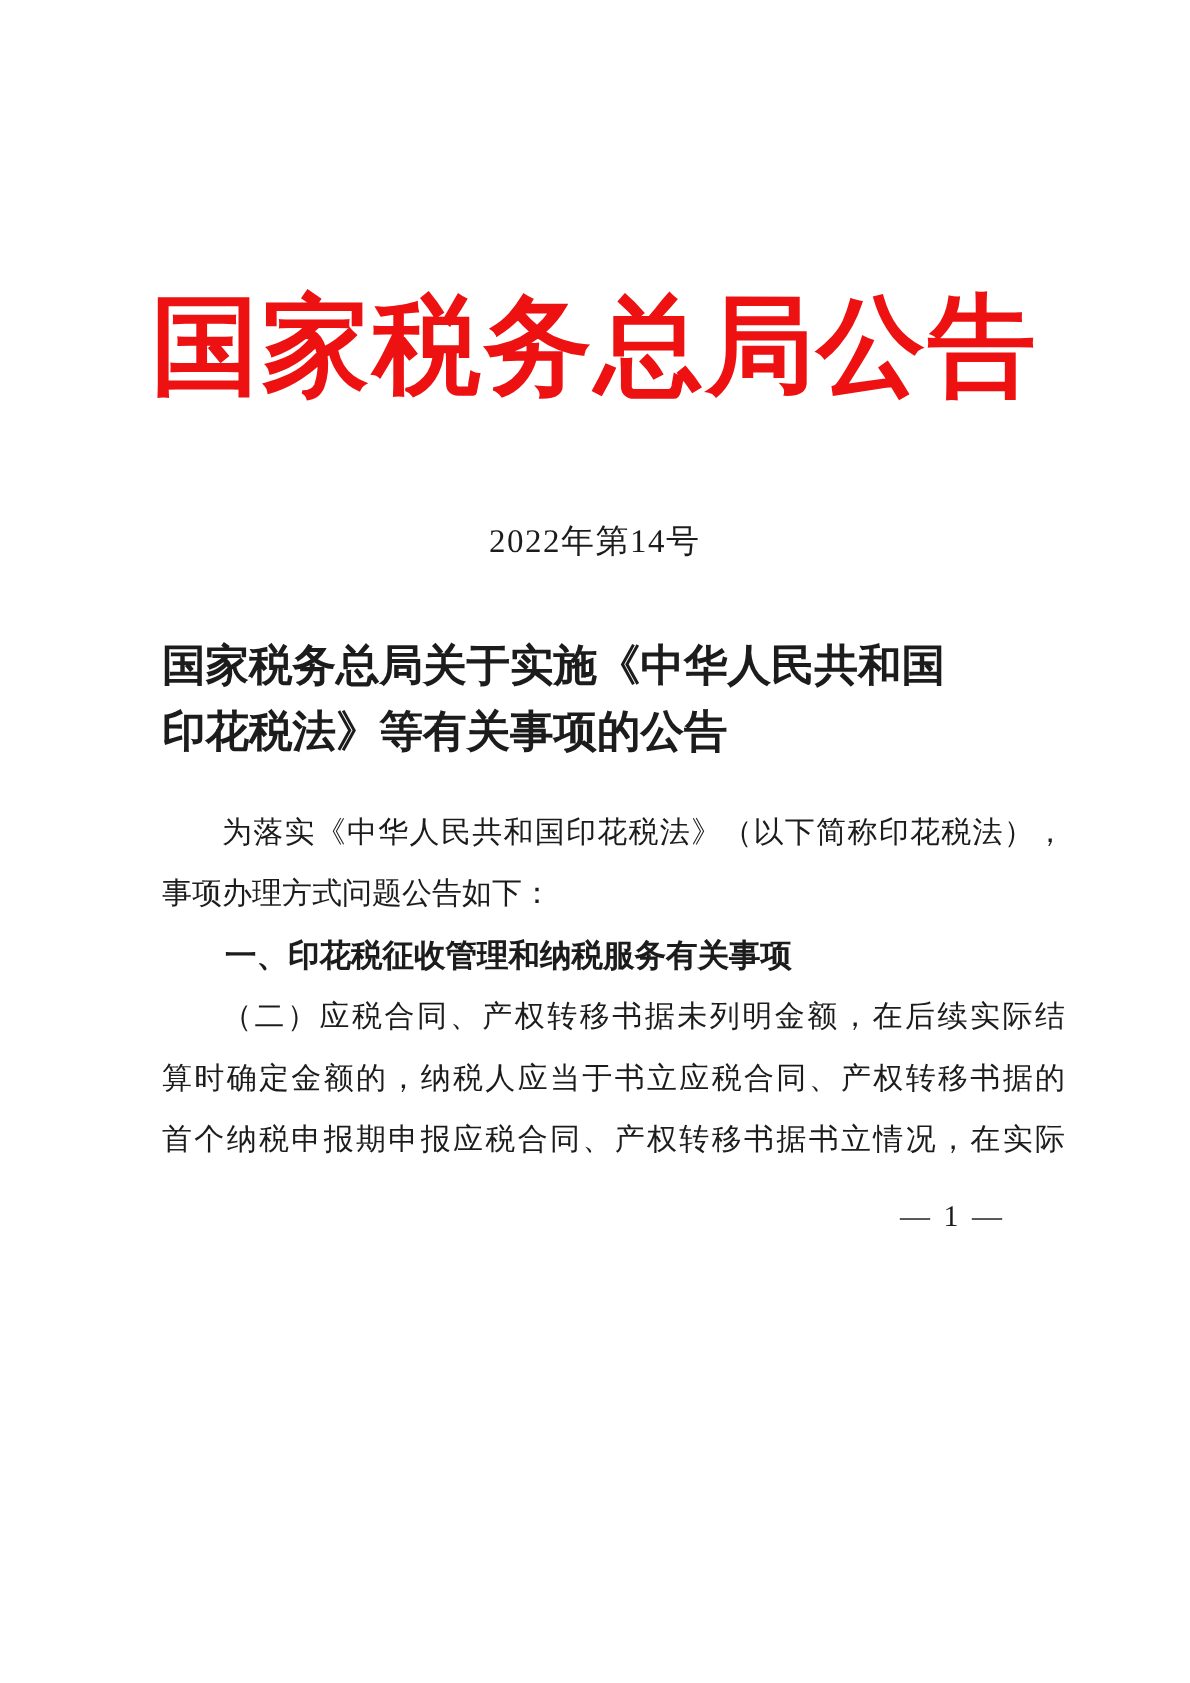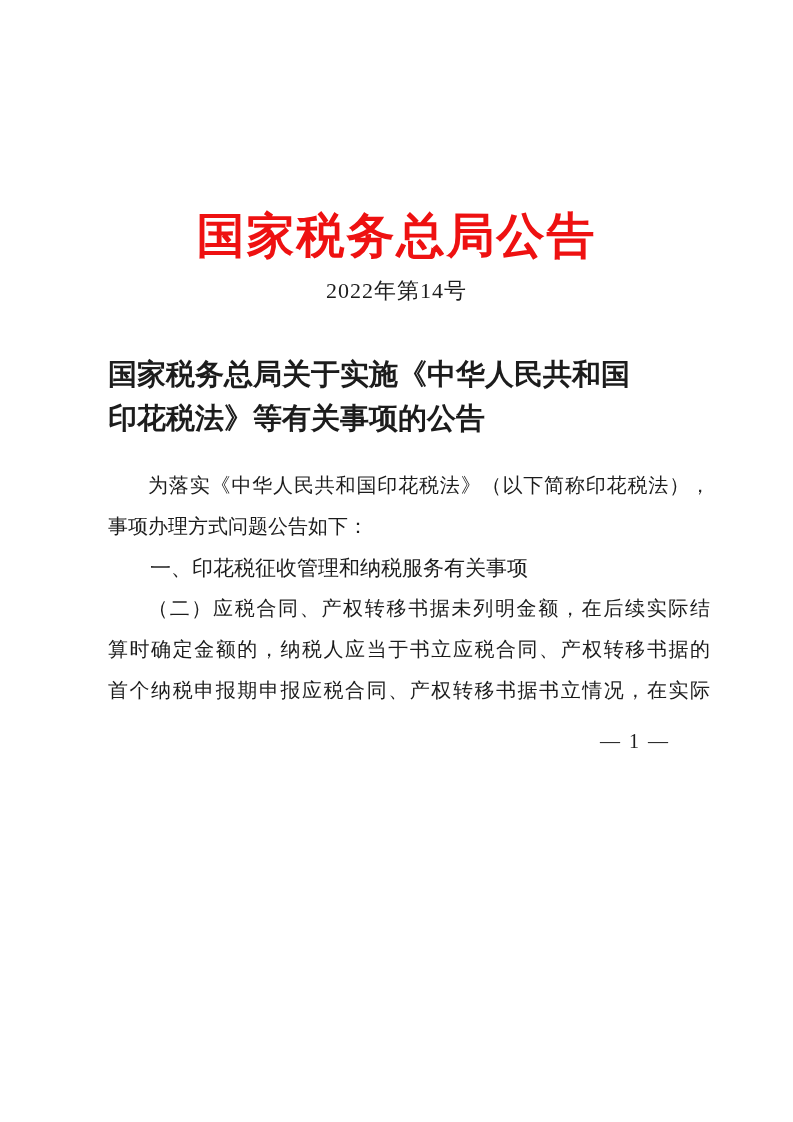--- a/index.html
+++ b/index.html
@@ -14,28 +14,29 @@
     margin: 0 auto;
     background: #ffffff;
     overflow: hidden;
     font-family: "Liberation Serif", "DejaVu Serif", serif;
     color: #1c1c1c;
   }
   .doc-title {
     margin: 196px 0 0 0;
     padding: 0;
     text-align: center;
-    font-family: Liberation Sans, sans-serif;
-    font-size: 48px;
+    font-family: Liberation Mono, monospace;
+    font-size: 72px;
     line-height: 80px;
     font-weight: 700;
     letter-spacing: 2px;
     white-space: nowrap;
   }
   .doc-number {
+    margin-top: 70px;
     text-align: center;
     font-size: 22px;
     line-height: 30px;
     letter-spacing: 1px;
   }
   .doc-heading {
     margin: 46px 0 0 108px;
     width: 602px;
     font-size: 29px;
     line-height: 44px;
@@ -54,21 +55,21 @@
     text-align: justify;
   }
   .line.stretch {
     text-align-last: justify;
   }
   .line.indent {
     text-indent: 2em;
   }
   .section-heading .line {
     font-family: "Liberation Sans", "DejaVu Sans", sans-serif;
-    font-weight: 400;
+    font-weight: 700;
     font-size: 21px;
     text-align: left;
   }
   .page-num {
     margin-top: 16px;
     text-align: right;
     padding-right: 123px;
     font-size: 20px;
     line-height: 28px;
     letter-spacing: 2px;

